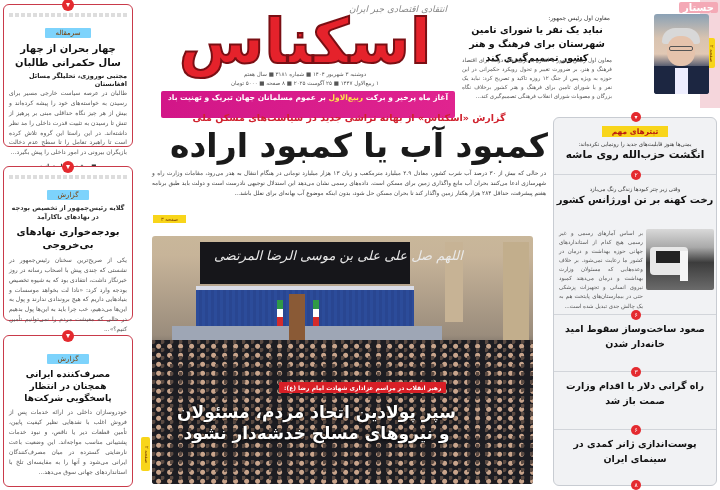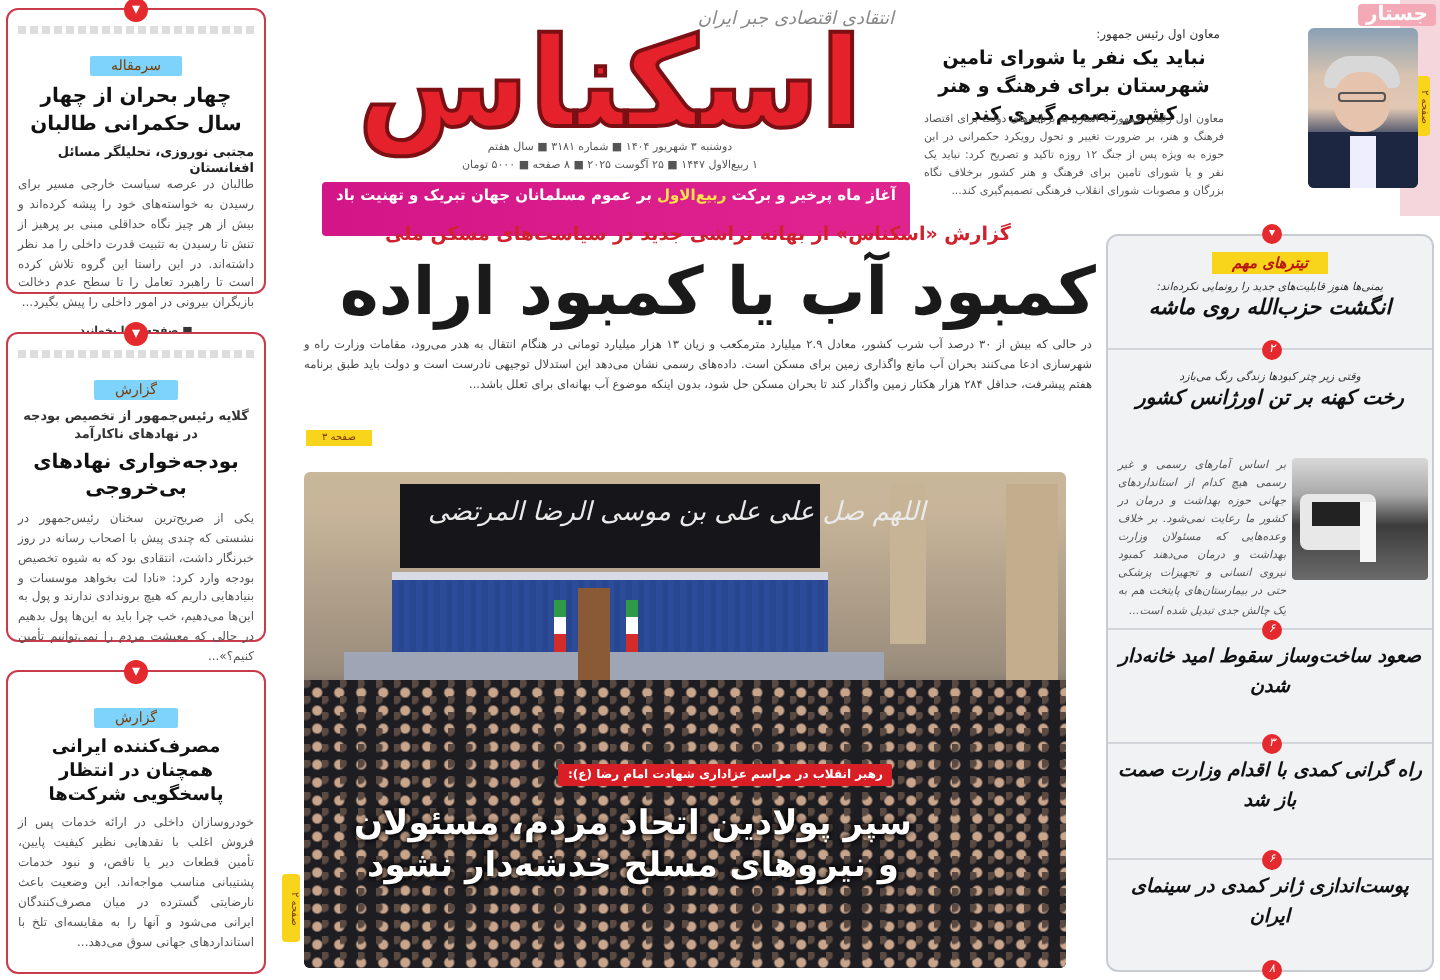--- a/index.html
+++ b/index.html
@@ -94,21 +94,21 @@
     position: absolute; left: 127px; top: 11px; transform: translateY(135px);
     background: #d81f26; color: #fff; font-size: 6px; font-weight: bold; padding: 2px 5px; border-radius: 1px;
   }
   .mp-headline {
     position: absolute; left: 18px; right: 70px; top: 166px; text-align: center;
     color: #fff; font-size: 17px; font-weight: bold; line-height: 21px; text-shadow: 0 0 4px #000, 0 0 2px #000;
   }
   .center-page-side { position: absolute; left: 141px; top: 437px; width: 9px; height: 34px; background: #f8d51a; font-size: 5px; writing-mode: vertical-rl; color: #7a3b00; text-align: center; border-radius: 2px; }
 
   
-  .right-col { position: absolute; left: 553px; top: 117px; width: 164px; height: 369px; border: 1px solid #c8ccd2; border-radius: 6px; background: #f1f2f4; font-style: italic; }
+  .right-col { position: absolute; left: 553px; top: 117px; width: 164px; height: 369px; border: 1px solid #c8ccd2; border-radius: 6px; background: #f1f2f4; }
   .rc-dot { position: absolute; left: 77px; width: 10px; height: 10px; border-radius: 50%; background: #e42a2f; color: #fff; font-size: 6px; line-height: 10px; text-align: center; }
   .rc-sec { position: absolute; left: 0; right: 0; text-align: center; border-bottom: 1px solid #d2d5da; }
   .rc-sec .tag { display: inline-block; background: #f8d51a; color: #b8170f; font-size: 7.5px; font-weight: bold; padding: 1px 10px; margin-top: 8px; }
   .rc-sec .pre { font-size: 5.5px; color: #333; margin-top: 3px; }
   .rc-sec .title { font-size: 10.5px; font-weight: bold; color: #111; line-height: 1.5; }
   .rc-sec .title2 { font-size: 9.5px; font-weight: bold; color: #111; line-height: 1.6; padding-top: 6px; }
   .rc-body { position: absolute; font-size: 5.5px; color: #555; line-height: 1.65; text-align: justify; }
   .rc-photo { position: absolute; left: 92px; top: 111px; width: 68px; height: 61px; border-radius: 2px; background: linear-gradient(180deg,#d9d9d9 0%,#a9a9a9 30%,#3c3c3c 55%,#6b6b6b 100%); overflow: hidden; }
   .rc-photo .car { position: absolute; left: 4px; top: 18px; width: 38px; height: 28px; background: #e8e8e8; border-radius: 4px; }
   .rc-photo .hood { position: absolute; left: 10px; top: 22px; width: 24px; height: 12px; background: #222; }
@@ -215,21 +215,21 @@
   </div>
   <div class="rc-body" style="left:5px;top:111px;width:84px;">بر اساس آمارهای رسمی و غیر رسمی هیچ کدام از استانداردهای جهانی حوزه بهداشت و درمان در کشور ما رعایت نمی‌شود. بر خلاف وعده‌هایی که مسئولان وزارت بهداشت و درمان می‌دهند کمبود نیروی انسانی و تجهیزات پزشکی حتی در بیمارستان‌های پایتخت هم به یک چالش جدی تبدیل شده است...</div>
   <span class="rc-dot" style="top:192px">۶</span>
 
   <div class="rc-sec" style="top:197px;height:57px;">
     <div class="title2">صعود ساخت‌وساز سقوط امید خانه‌دار شدن</div>
   </div>
   <span class="rc-dot" style="top:249px">۳</span>
 
   <div class="rc-sec" style="top:254px;height:58px;">
-    <div class="title2">راه گرانی کمدی با اقدام وزارت صمت باز شد</div>
+    <div class="title2">راه گرانی دلار با اقدام وزارت صمت باز شد</div>
   </div>
   <span class="rc-dot" style="top:307px">۶</span>
 
   <div class="rc-sec" style="top:312px;height:56px;border-bottom:none;">
     <div class="title2">پوست‌اندازی ژانر کمدی در سینمای ایران</div>
   </div>
   <span class="rc-dot" style="top:362px">۸</span>
 </div>
 
 </body></html>

